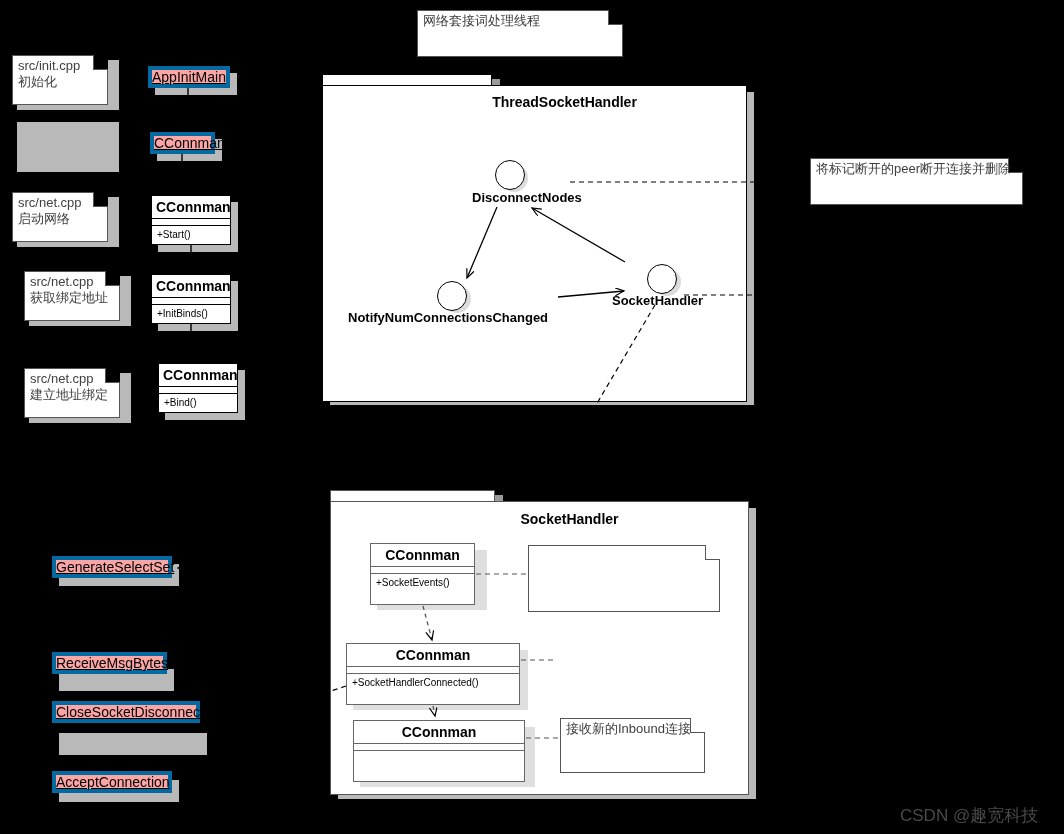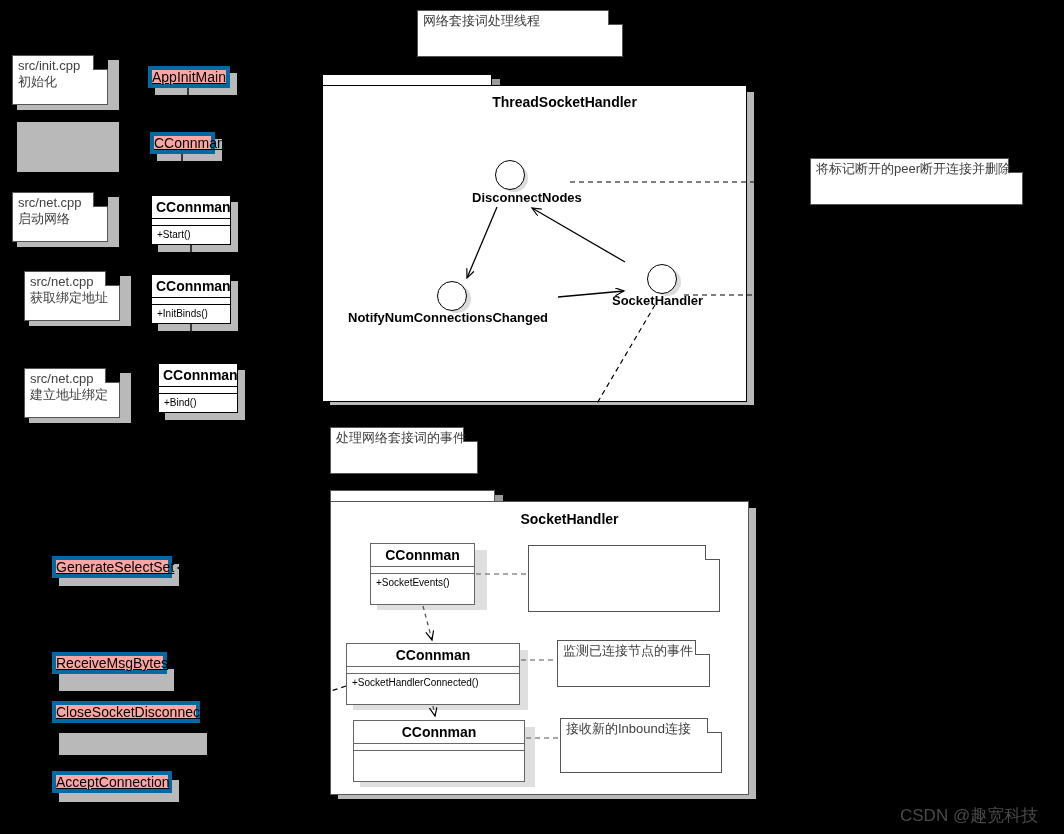--- a/index.html
+++ b/index.html
@@ -169,24 +169,20 @@
   <div class="ovalshadow" style="left:653px;top:268px;width:28px;height:28px;"></div>
   <div class="oval" style="left:647px;top:264px;width:28px;height:28px;"></div>
   <div class="ovlabel" style="left:612px;top:293px;">SocketHandler</div>
 
   <div class="note" style="left:810px;top:158px;width:213px;height:47px;">
     <div class="fold"></div>
     <div class="txt">将标记断开的peer断开连接并删除</div>
   </div>
 
 
-  <div class="note" style="left:330px;top:427px;width:148px;height:47px;">
-    <div class="fold"></div>
-    <div class="txt">处理网络套接词的事件</div>
-  </div>
 
   <div class="shadow" style="left:338px;top:508px;width:418px;height:291px;"></div>
   <div class="pkgtab gray" style="left:330px;top:490px;width:165px;height:13px;">
     <div class="nub"></div>
   </div>
   <div class="pkg gray" style="left:330px;top:501px;width:419px;height:294px;">
     <div class="pkgname" style="top:9px;">SocketHandler</div>
   </div>
 
   <div class="shadow" style="left:377px;top:550px;width:110px;height:60px;opacity:.45;"></div>
@@ -212,26 +208,22 @@
     <div class="cname">CConnman</div>
     <div class="sep"></div>
     <div class="empty"></div>
     <div class="sep"></div>
   </div>
 
   <div class="note" style="left:528px;top:545px;width:192px;height:67px;">
     <div class="fold onwhite"></div>
   </div>
 
-  <div class="note" style="left:557px;top:640px;width:153px;height:47px;">
-    <div class="fold onwhite"></div>
-    <div class="txt">监测已连接节点的事件</div>
-  </div>
-
-  <div class="note" style="left:560px;top:718px;width:162px;height:55px;padding-left:37px;">
+
+  <div class="note" style="left:560px;top:718px;width:145px;height:55px;padding-left:37px;">
     <div class="fold onwhite"></div>
     <div class="txt">接收新的Inbound连接</div>
   </div>
 
   <svg id="lines">
     <defs>
       <marker id="arrowOpen" markerWidth="11" markerHeight="11" refX="9" refY="4" orient="auto" markerUnits="userSpaceOnUse">
         <path d="M0,0 L9,4 L0,8" fill="none" stroke="#000" stroke-width="1.2"></path>
       </marker>
       <marker id="arrowSmall" markerWidth="8" markerHeight="8" refX="7" refY="3" orient="auto" markerUnits="userSpaceOnUse">

